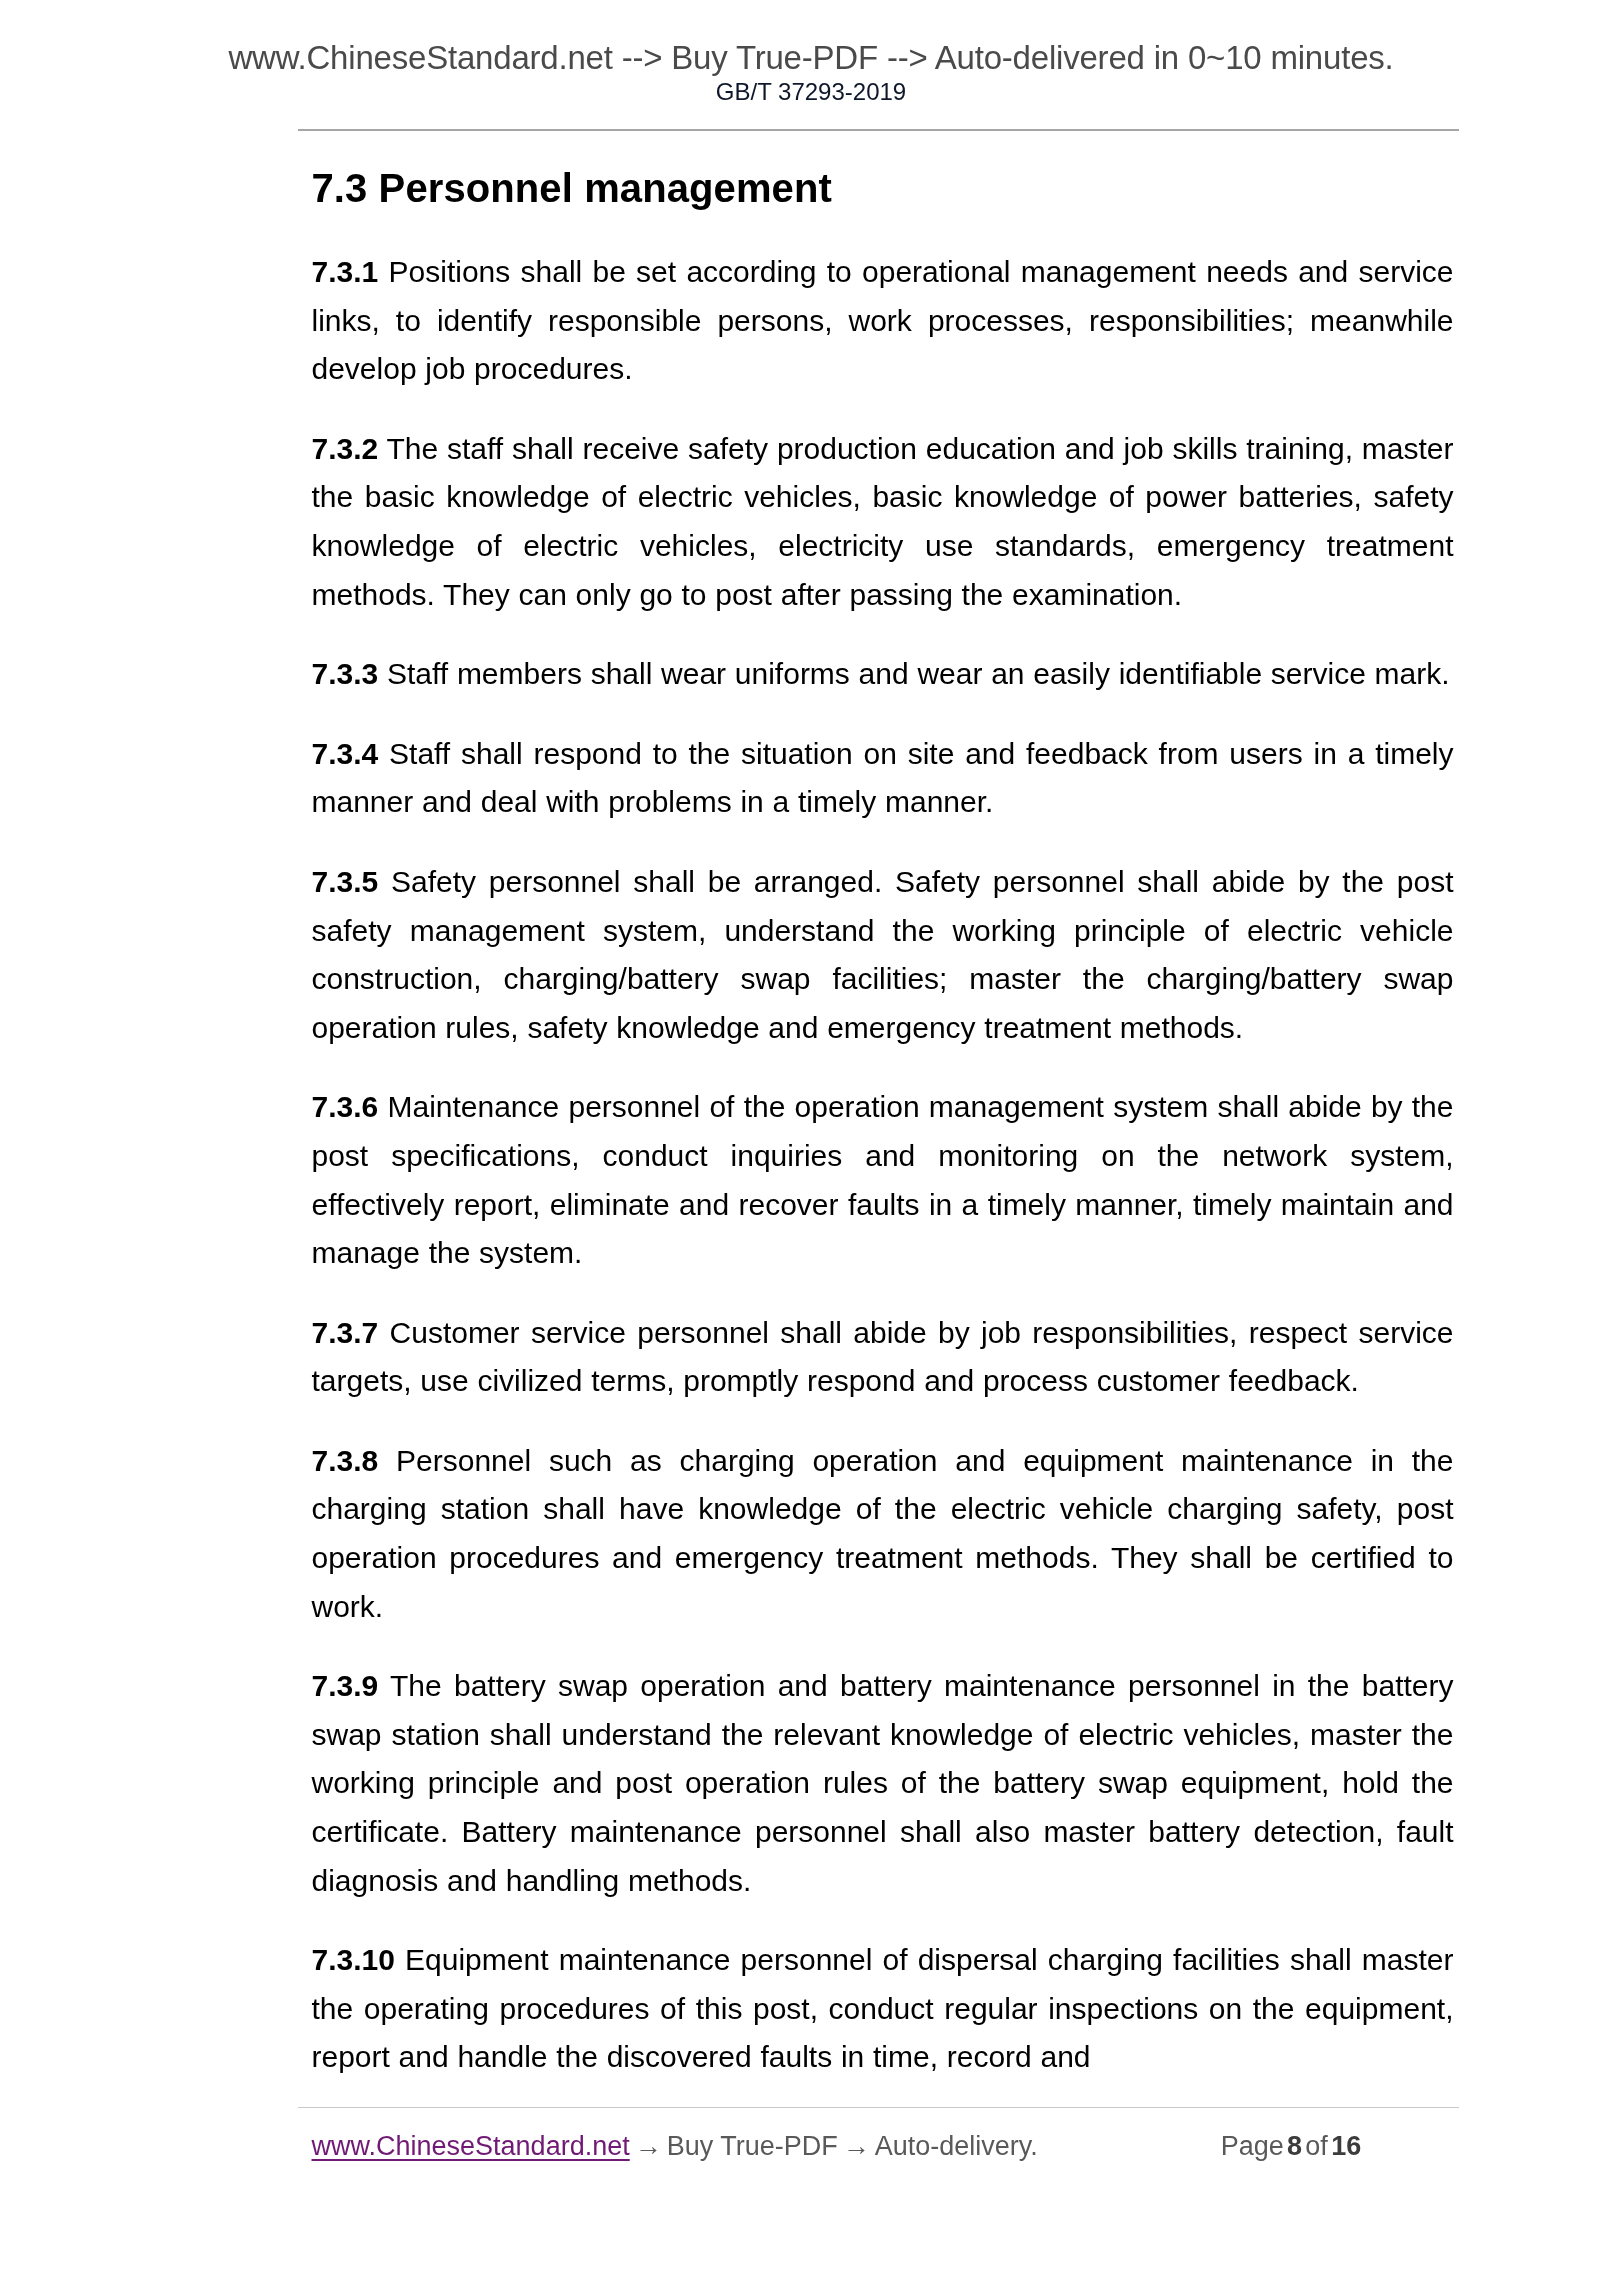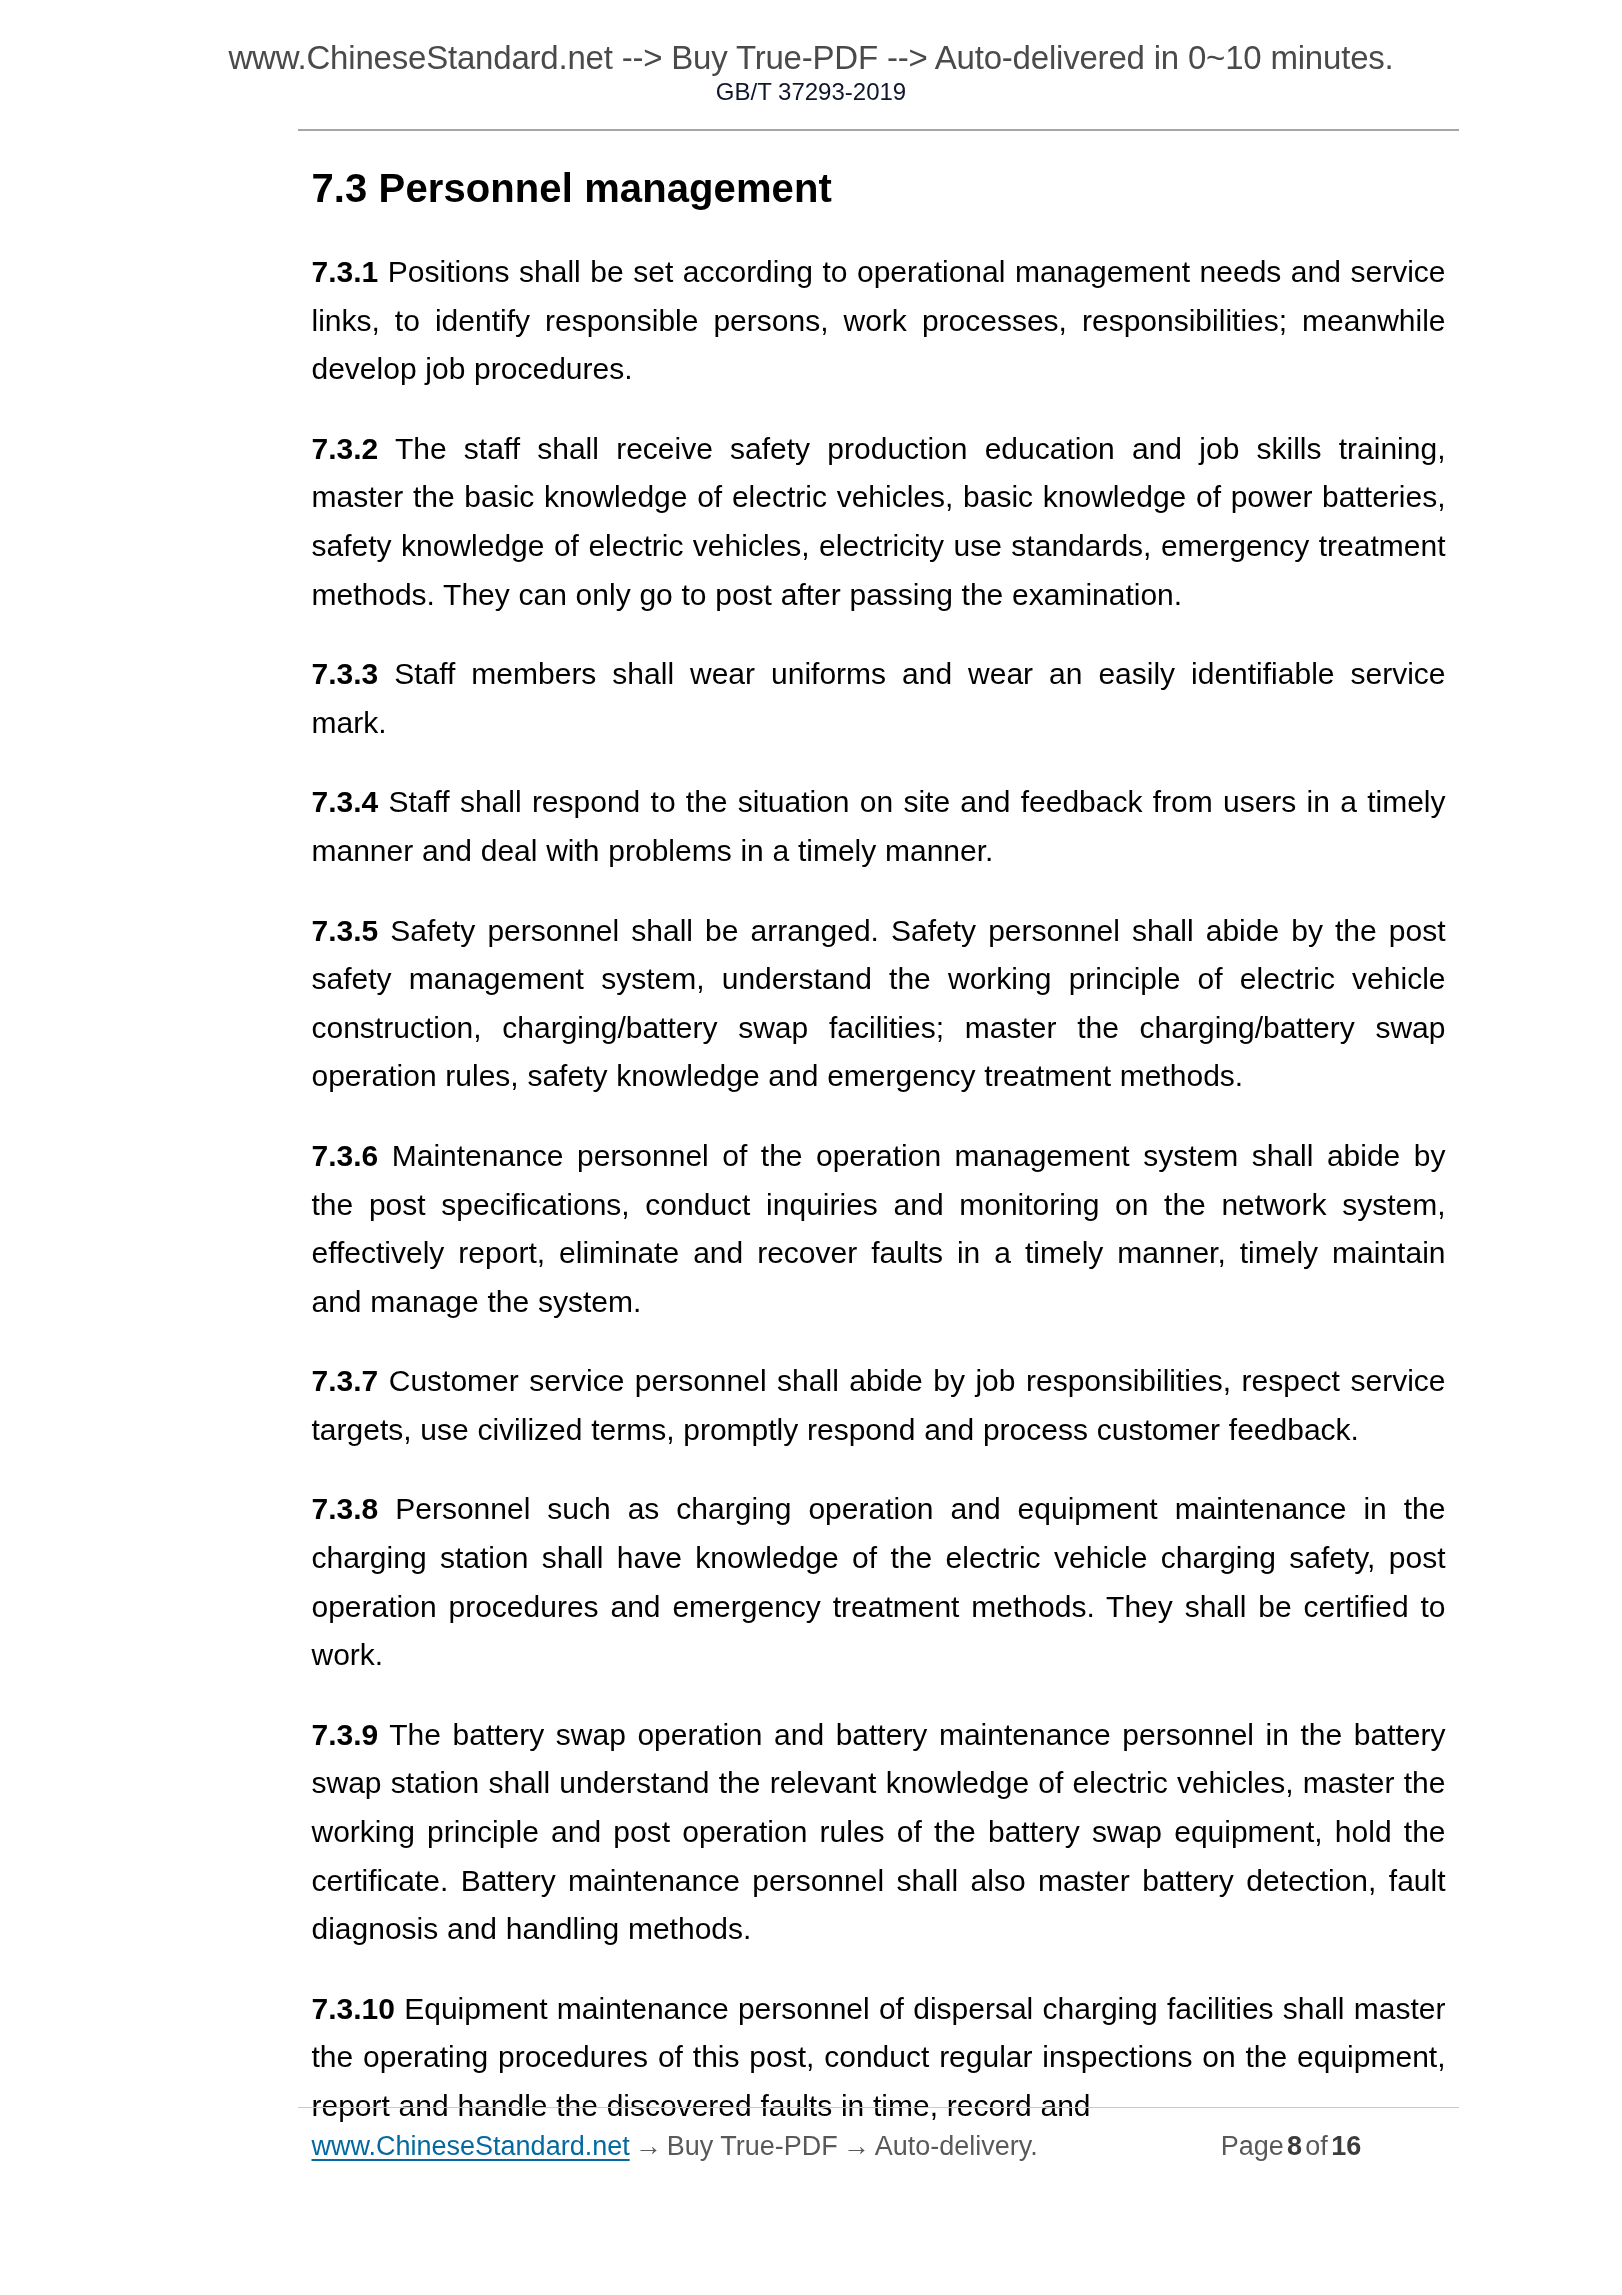--- a/index.html
+++ b/index.html
@@ -72,21 +72,21 @@
     font-size: 40px;
     font-weight: bold;
     line-height: 1.25;
     margin: 0 0 35px 0;
     letter-spacing: 0.1px;
   }
 
   p.clause {
     font-size: 30px;
     line-height: 1.62;
-    margin: 0 12px 31px 0;
+    margin: 0 4px 31px 0;
     text-align: justify;
     text-justify: inter-word;
     letter-spacing: 0px;
     word-spacing: 0.4px;
   }
 
   p.clause:last-child {
     margin-bottom: 0;
   }
 
@@ -117,21 +117,21 @@
   }
 
   .footer-left {
     flex: 0 0 auto;
     white-space: nowrap;
   }
 
   .footer-url {
     text-decoration: underline;
     text-underline-offset: 4.2px;
-    color: #0369a1;
+    color: #701a75;
   }
 
   .footer-arrow {
     padding: 0 5px;
   }
 
   .footer-right {
     margin-left: auto;
     padding-right: 93px;
     white-space: nowrap;

